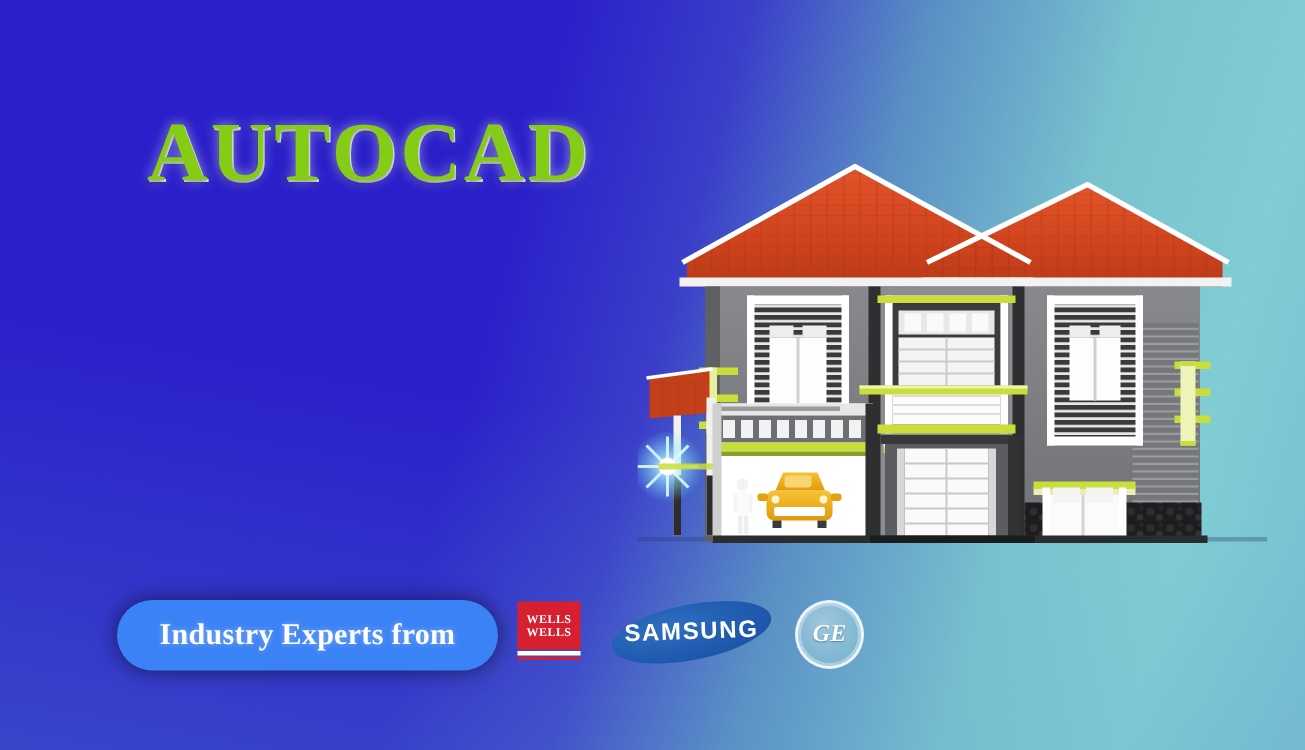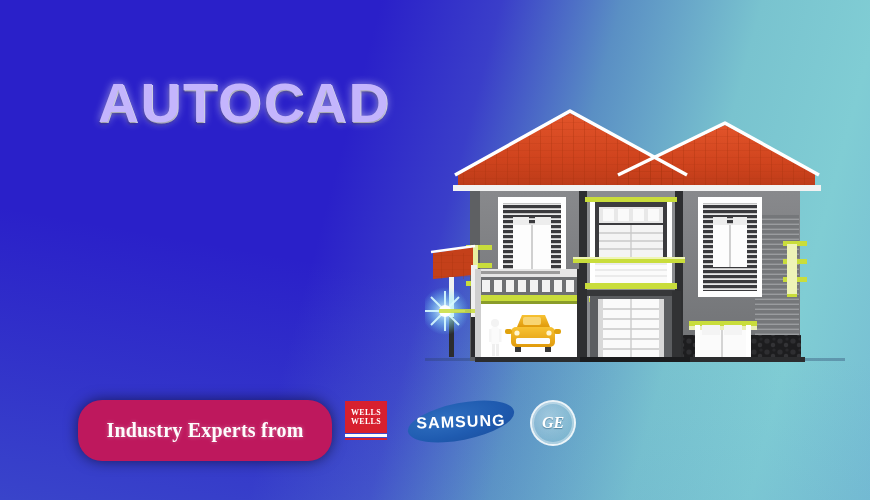--- a/index.html
+++ b/index.html
@@ -25,31 +25,31 @@
         #76bdd3 100%);
   }
   .bg-soft{
     position:absolute;inset:0;
     background:linear-gradient(190deg, rgba(130,205,212,0.0) 55%, rgba(96,162,205,0.28) 100%);
   }
 
   
   .title{
     position:absolute;left:98px;top:70px;
-    font-family:Liberation Sans, sans-serif;
-    font-size:56px;font-weight:700;color:#c4b5fd;
+    font-family:Liberation Serif, serif;
+    font-size:56px;font-weight:700;color:#84cc16;
     letter-spacing:2px;
     text-shadow:0 0 8px rgba(255,255,255,.55), 0 2px 3px rgba(0,0,0,.45), 1px 1px 0 #e9e9ff;
     white-space:nowrap;
   }
 
   
   .pill{
-    position:absolute;left:78px;top:400px;width:254px;height:61px;
-    background:#be185d;border-radius:24px;
+    position:absolute;left:78px;top:400px;width:254px;height:47px;
+    background:#3b82f6;border-radius:24px;
     box-shadow:0 0 14px rgba(0,0,0,.55);
     display:flex;align-items:center;justify-content:center;
   }
   .pill span{
     font-family:"Liberation Serif","DejaVu Serif",serif;
     font-size:20px;font-weight:700;color:#fdfdfd;letter-spacing:.2px;
     text-shadow:0 0 4px rgba(255,255,255,.35);
     white-space:nowrap;
   }
 

